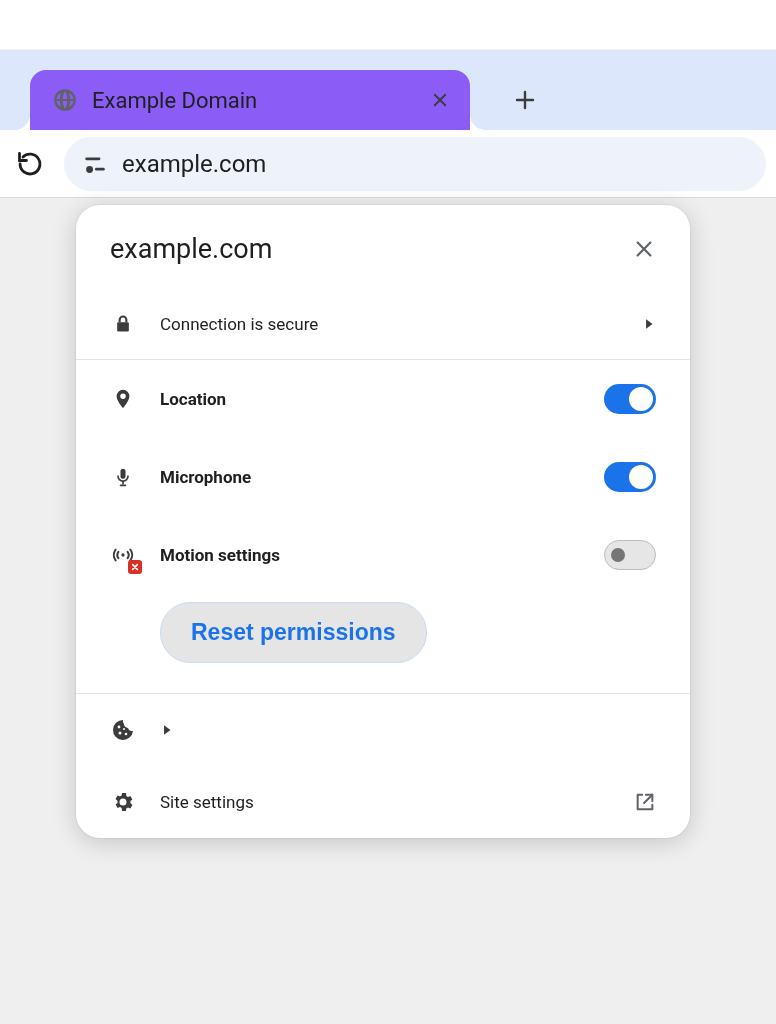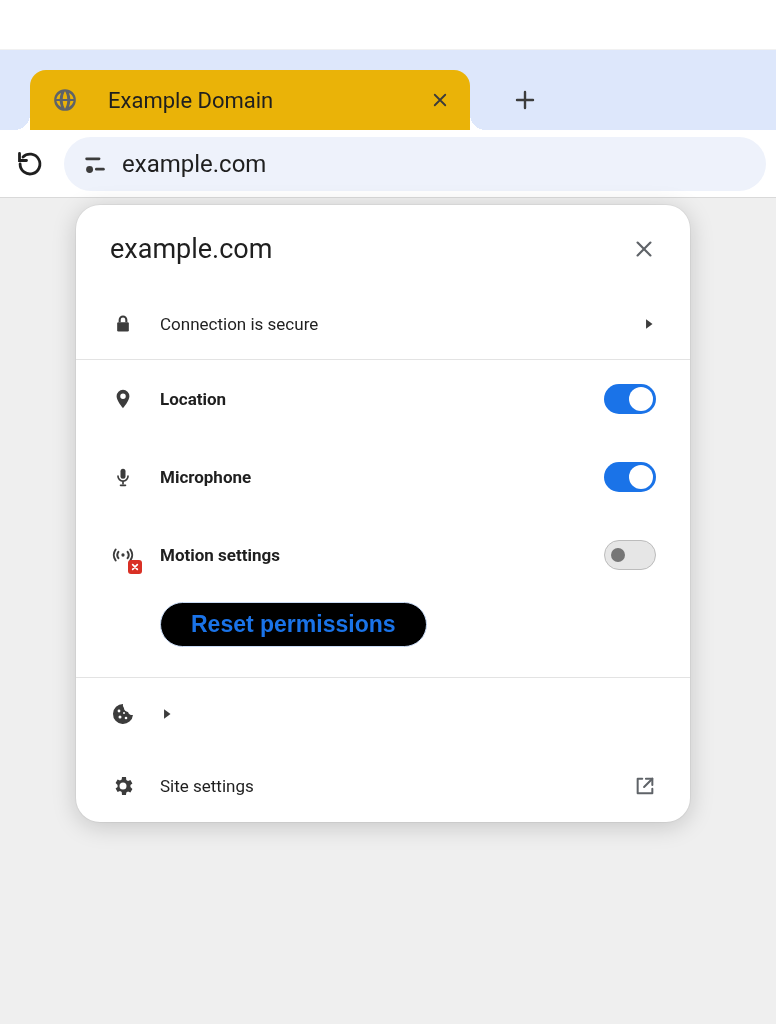--- a/index.html
+++ b/index.html
@@ -24,25 +24,25 @@
     align-items: flex-end;
     background: #dde7fb;
     height: 80px;
     padding-left: 30px;
     padding-right: 10px;
   }
 
   .tab {
     display: flex;
     align-items: center;
-    background: #eab308;
+    background: #8b5cf6;
     height: 60px;
     border-radius: 16px 16px 0 0;
     padding: 0 20px 0 22px;
-    gap: 30px;
+    gap: 14px;
     min-width: 440px;
     position: relative;
   }
   .tab::before, .tab::after {
     content: "";
     position: absolute;
     bottom: 0;
     width: 16px;
     height: 16px;
     background: #fff;
@@ -230,25 +230,25 @@
     background: #767676;
     border-radius: 50%;
   }
 
   .reset-wrap {
     display: flex;
     padding: 8px 34px 30px 84px;
   }
   .reset-btn {
     border: 1px solid #c9dbf6;
-    background: #000000;
+    background: #e5e5e5;
     color: #1a73e8;
     font-size: 23px;
     font-weight: 600;
-    padding: 8px 30px;
+    padding: 16px 30px;
     border-radius: 30px;
     cursor: pointer;
   }
 
   .svg-icon { display: block; }
 
   .motion-badge {
     position: absolute;
     right: -6px;
     bottom: -6px;

